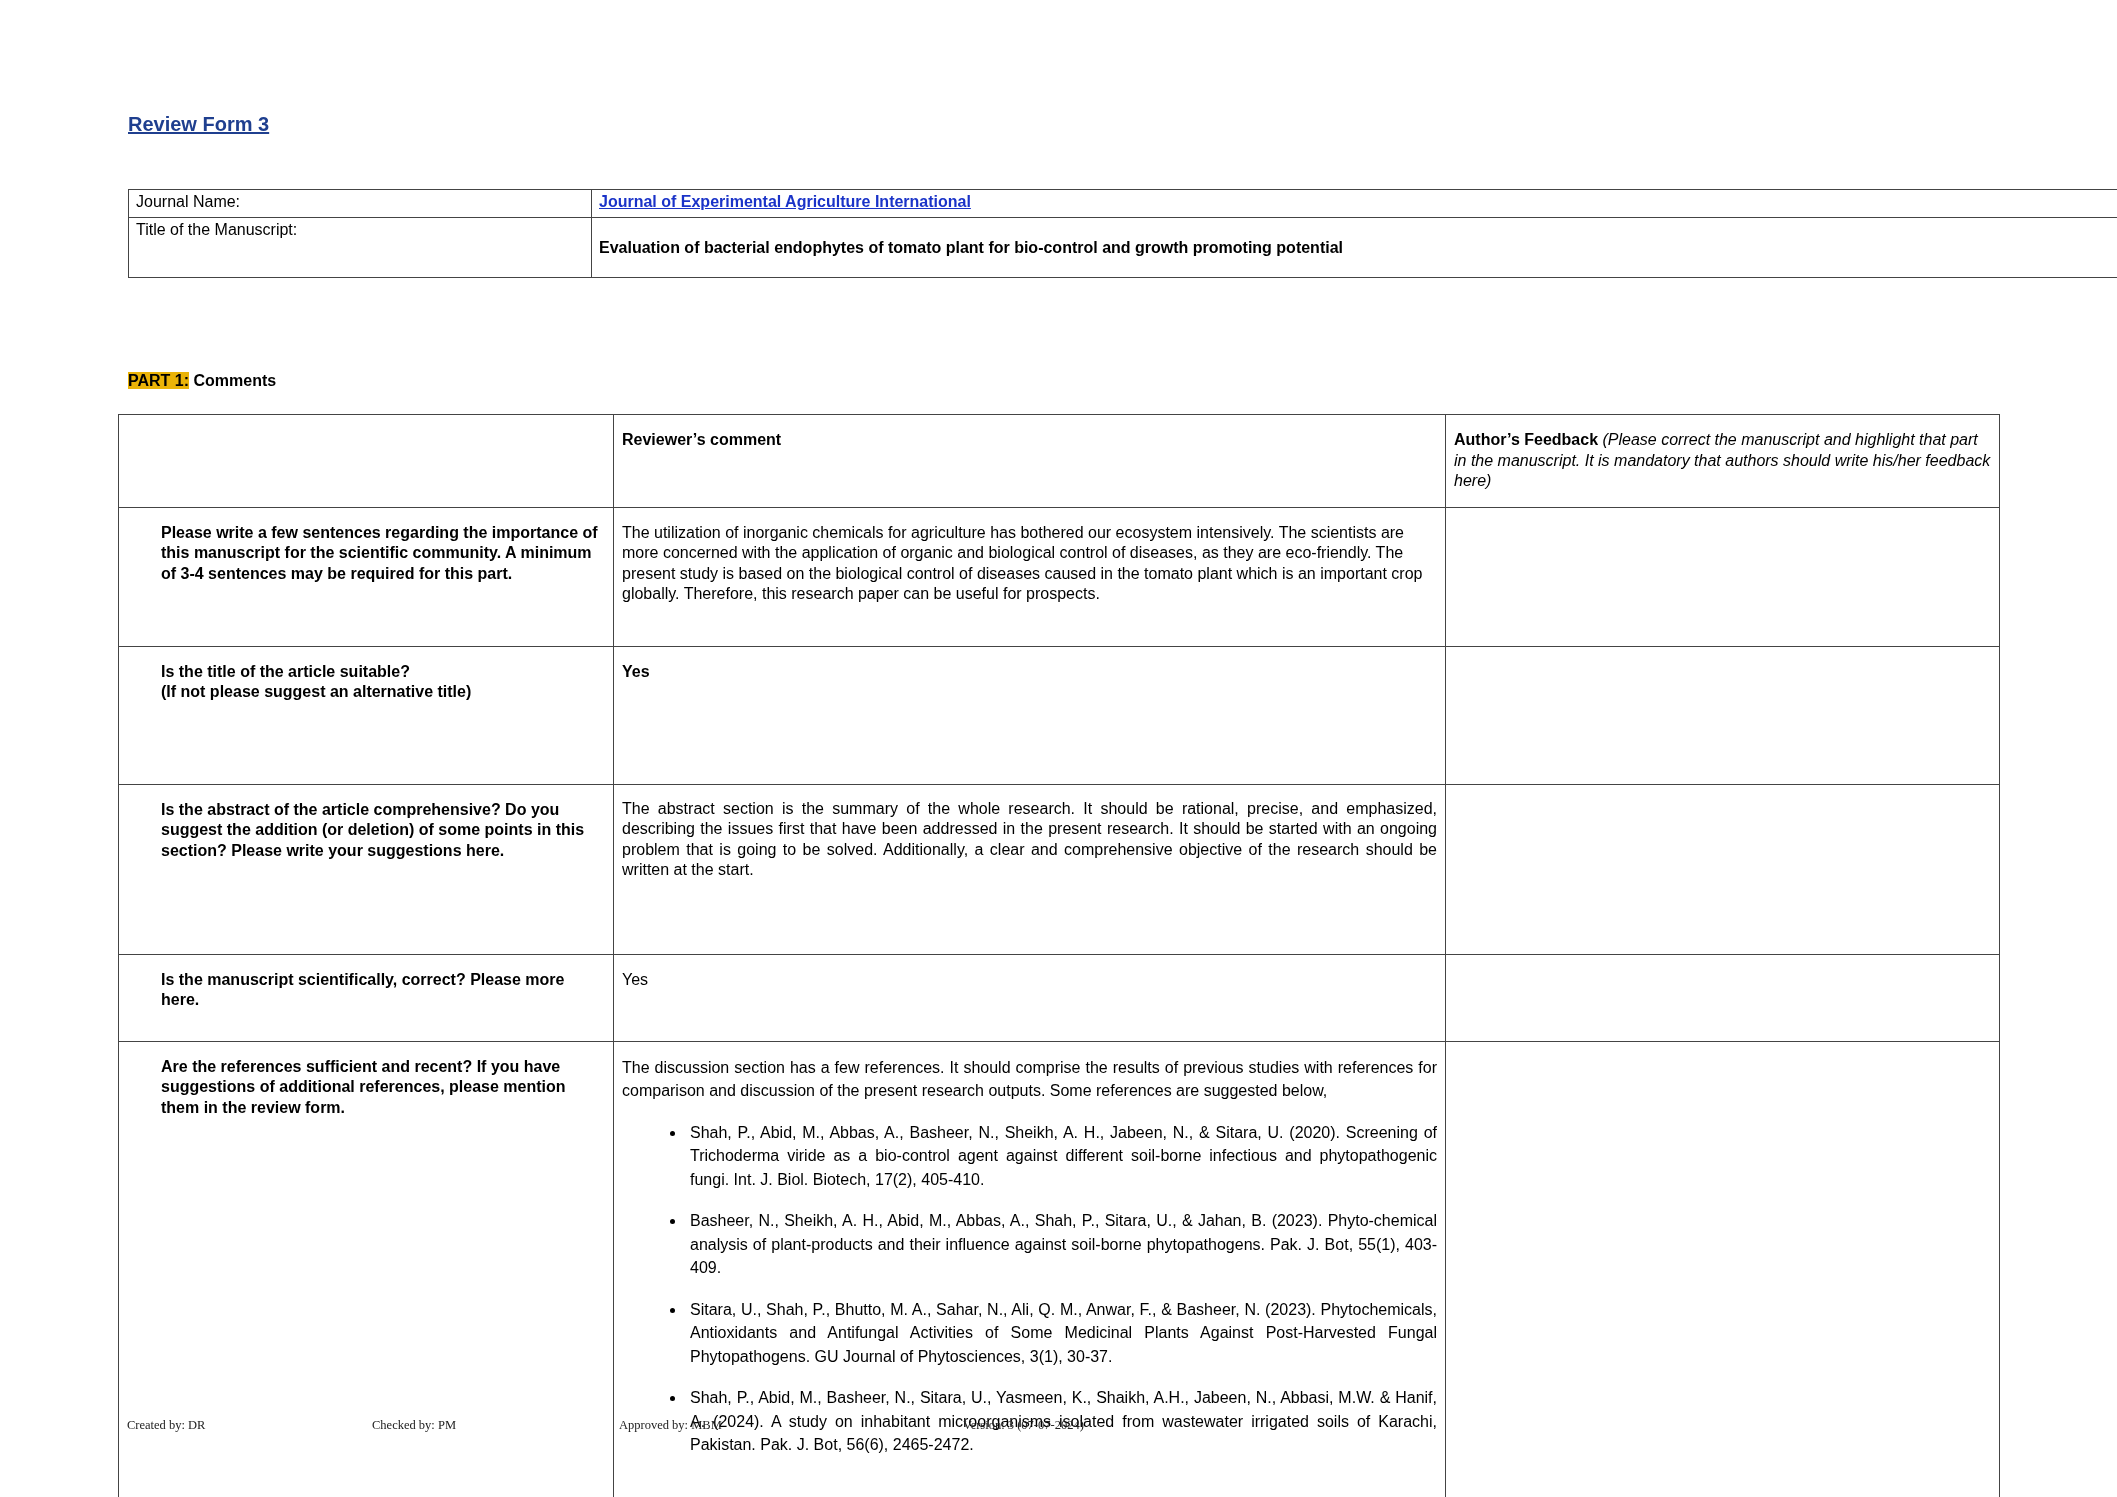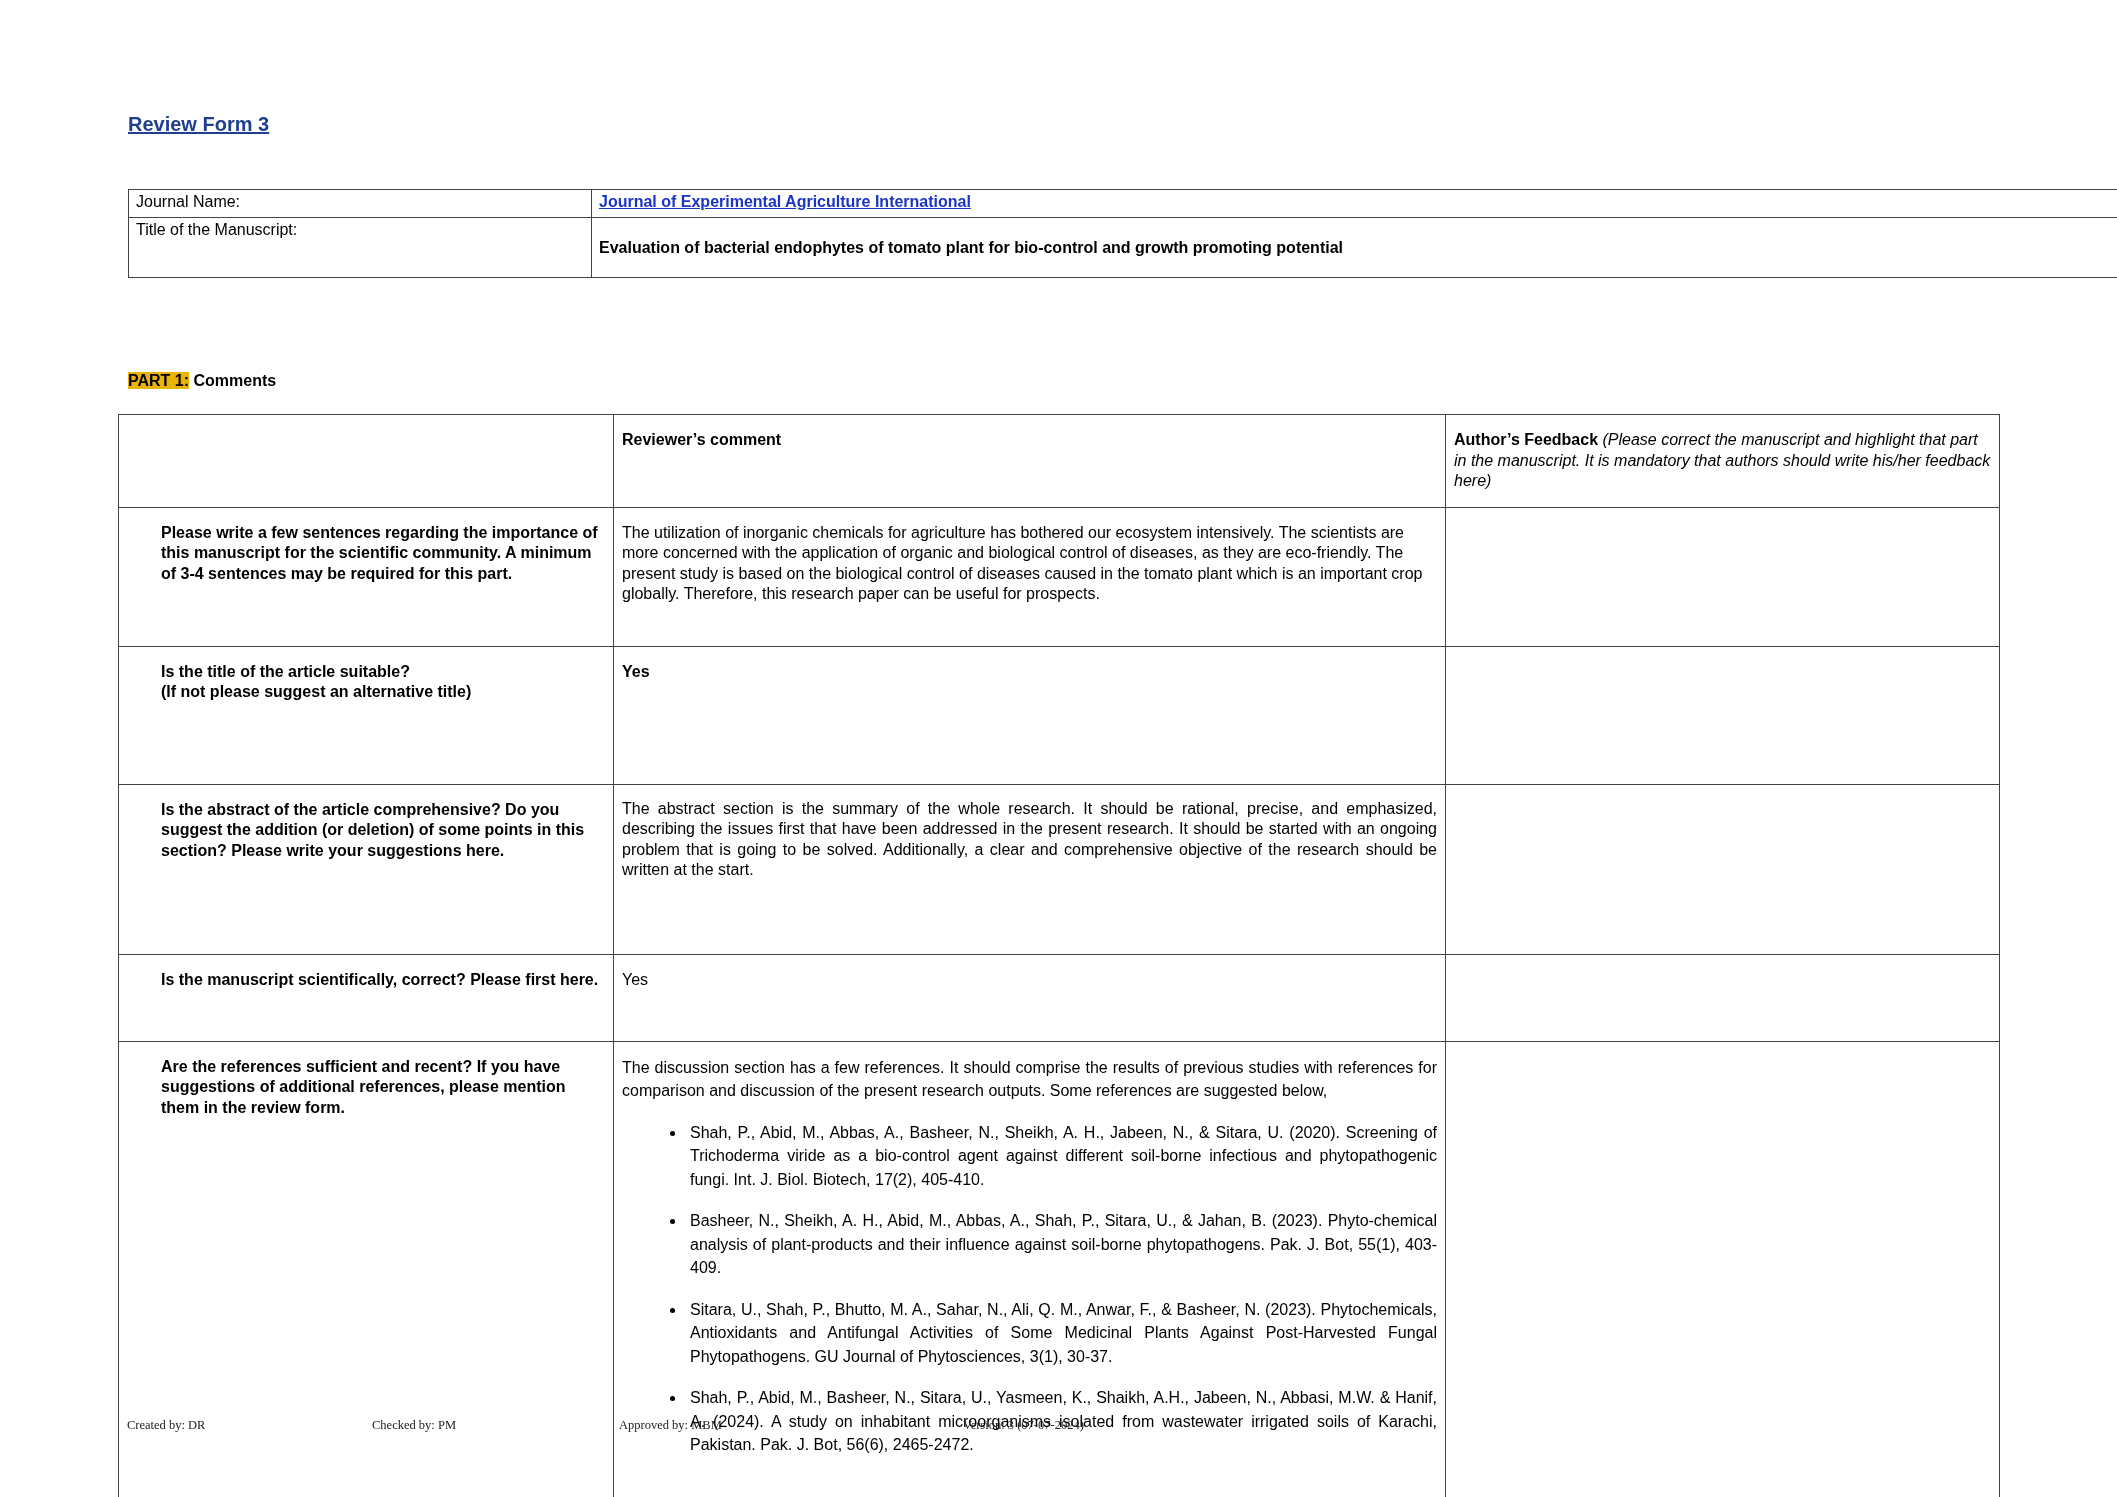--- a/index.html
+++ b/index.html
@@ -121,21 +121,21 @@
     <td class="f"></td>
   </tr>
 
   <tr class="row3">
     <td class="q">Is the abstract of the article comprehensive? Do you suggest the addition (or deletion) of some points in this section? Please write your suggestions here.</td>
     <td class="c justify spaced pad-top">The abstract section is the summary of the whole research. It should be rational, precise, and emphasized, describing the issues first that have been addressed in the present research. It should be started with an ongoing problem that is going to be solved. Additionally, a clear and comprehensive objective of the research should be written at the start.</td>
     <td class="f"></td>
   </tr>
 
   <tr class="row4">
-    <td class="q">Is the manuscript scientifically, correct? Please first here.</td>
+    <td class="q">Is the manuscript scientifically, correct? Please more here.</td>
     <td class="c">Yes</td>
     <td class="f"></td>
   </tr>
 
   <tr class="row5">
     <td class="q">Are the references sufficient and recent? If you have suggestions of additional references, please mention them in the review form.</td>
     <td class="c pad-top">
       <div class="justify spaced">The discussion section has a few references. It should comprise the results of previous studies with references for comparison and discussion of the present research outputs. Some references are suggested below,</div>
       <ul class="refs">
         <li>Shah, P., Abid, M., Abbas, A., Basheer, N., Sheikh, A. H., Jabeen, N., &amp; Sitara, U. (2020). Screening of Trichoderma viride as a bio-control agent against different soil-borne infectious and phytopathogenic fungi. Int. J. Biol. Biotech, 17(2), 405-410.</li>

